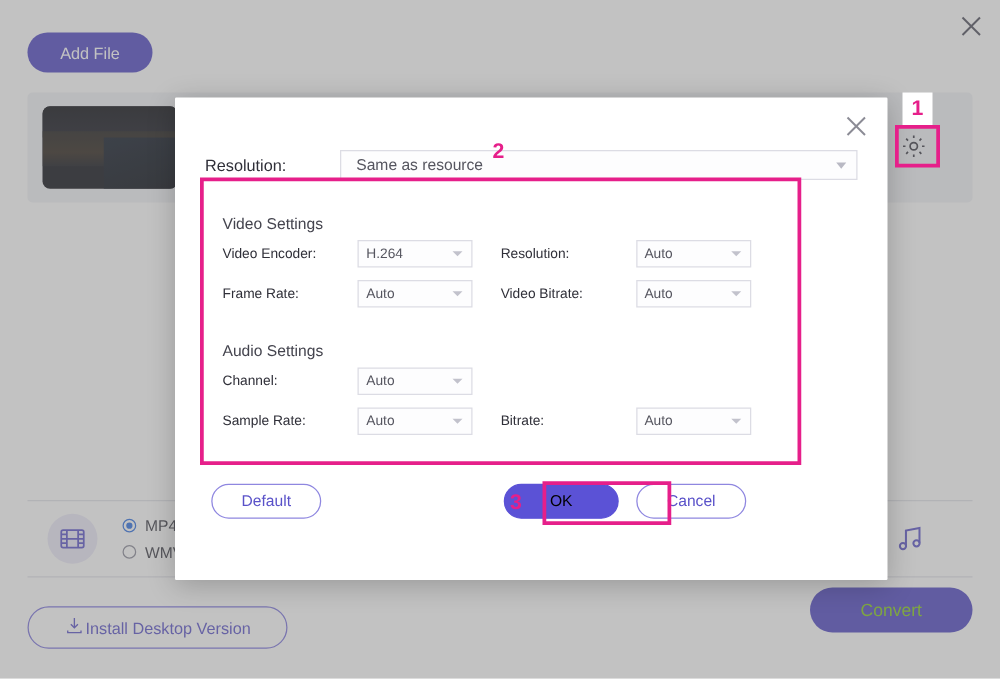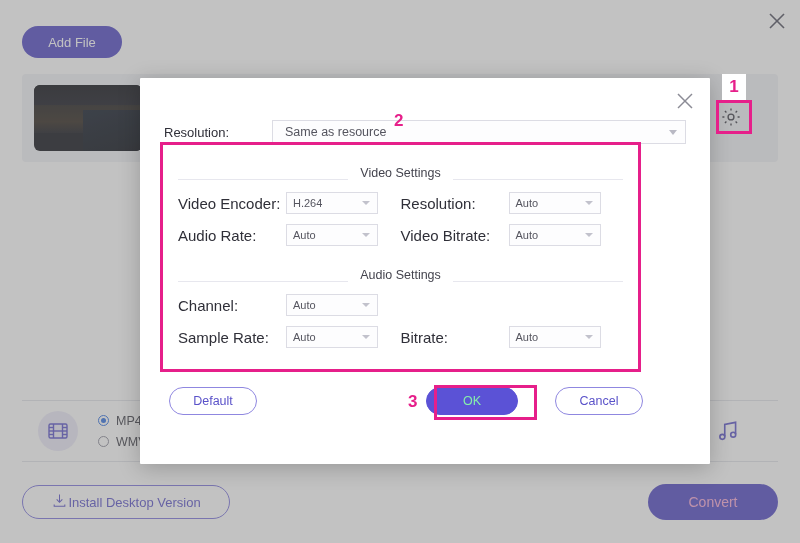--- a/index.html
+++ b/index.html
@@ -198,25 +198,25 @@
     border-radius: 17px;
     color: #5a52c9;
     font-size: 13px;
     display: flex;
     align-items: center;
     justify-content: center;
     background: transparent;
   }
   .convert-btn {
     position: absolute;
-    right: 22px; top: 484px;
+    right: 22px; top: 470px;
     width: 130px; height: 36px;
     border-radius: 18px;
     background: #4f46c4;
-    color: #f9a8d4;
+    color: #84cc16;
     font-size: 14px;
     display: flex;
     align-items: center;
     justify-content: center;
     border: none;
   }
 
   
   .modal {
     position: absolute;
@@ -283,24 +283,25 @@
 
   .settings-area {
     position: absolute;
     left: 20px; top: 64px;
     width: 481px; height: 230px;
     padding: 14px 18px 0 18px;
   }
 
   .section-head {
     display: flex;
-    align-items: flex-end;
+    align-items: flex-start;
     gap: 12px;
     height: 20px;
     margin-top: 4px;
+    flex-direction: column;
   }
   .section-head .line { flex: 1; height: 1px; background: #e7e7ee; }
   .section-head .txt {
     font-size: 12.5px;
     color: #44444e;
     white-space: nowrap;
   }
 
   .grid-rows {
     margin-top: 12px;
@@ -311,21 +312,21 @@
   .grid-row {
     display: flex;
     align-items: center;
   }
   .cell {
     display: flex;
     align-items: center;
     width: 50%;
   }
   .cell .lbl {
-    font-size: 15px;
+    font-size: 11px;
     color: #2f2f38;
     width: 108px;
   }
   .cell.right .lbl { width: 108px; }
   .mini-select {
     width: 92px;
     height: 22px;
     border: 1px solid #dcdce4;
     background: #fdfdfe;
     position: relative;
@@ -345,40 +346,39 @@
   }
 
   
   .modal-footer {
     position: absolute;
     left: 0; right: 0;
     top: 303px;
     height: 40px;
     display: flex;
     align-items: center;
-    gap: 23px;
   }
   .btn-pill {
     height: 28px;
     border-radius: 14px;
     font-size: 12.5px;
     display: flex;
     align-items: center;
     justify-content: center;
     border: 1px solid #8f87e0;
     color: #5a52c9;
     background: #fff;
     cursor: pointer;
   }
   .btn-default { width: 88px; margin-left: 29px; }
   .btn-ok {
     width: 92px;
     background: #5b52d6;
     border-color: #5b52d6;
-    color: #86efac;
+    color: #000000;
   }
   .btn-cancel { width: 88px; margin-left: 14px; }
 
   
   .step-num {
     position: absolute;
     font-size: 17px;
     font-weight: bold;
     color: #e61f8a;
     font-family: "Liberation Sans", sans-serif;
@@ -524,21 +524,21 @@
           <span class="lbl">Resolution:</span>
           <div class="mini-select">
             <span class="val">Auto</span>
             <span class="caret"></span>
           </div>
         </div>
       </div>
 
       <div class="grid-row">
         <div class="cell">
-          <span class="lbl">Audio Rate:</span>
+          <span class="lbl">Frame Rate:</span>
           <div class="mini-select">
             <span class="val">Auto</span>
             <span class="caret"></span>
           </div>
         </div>
         <div class="cell right">
           <span class="lbl">Video Bitrate:</span>
           <div class="mini-select">
             <span class="val">Auto</span>
             <span class="caret"></span>

